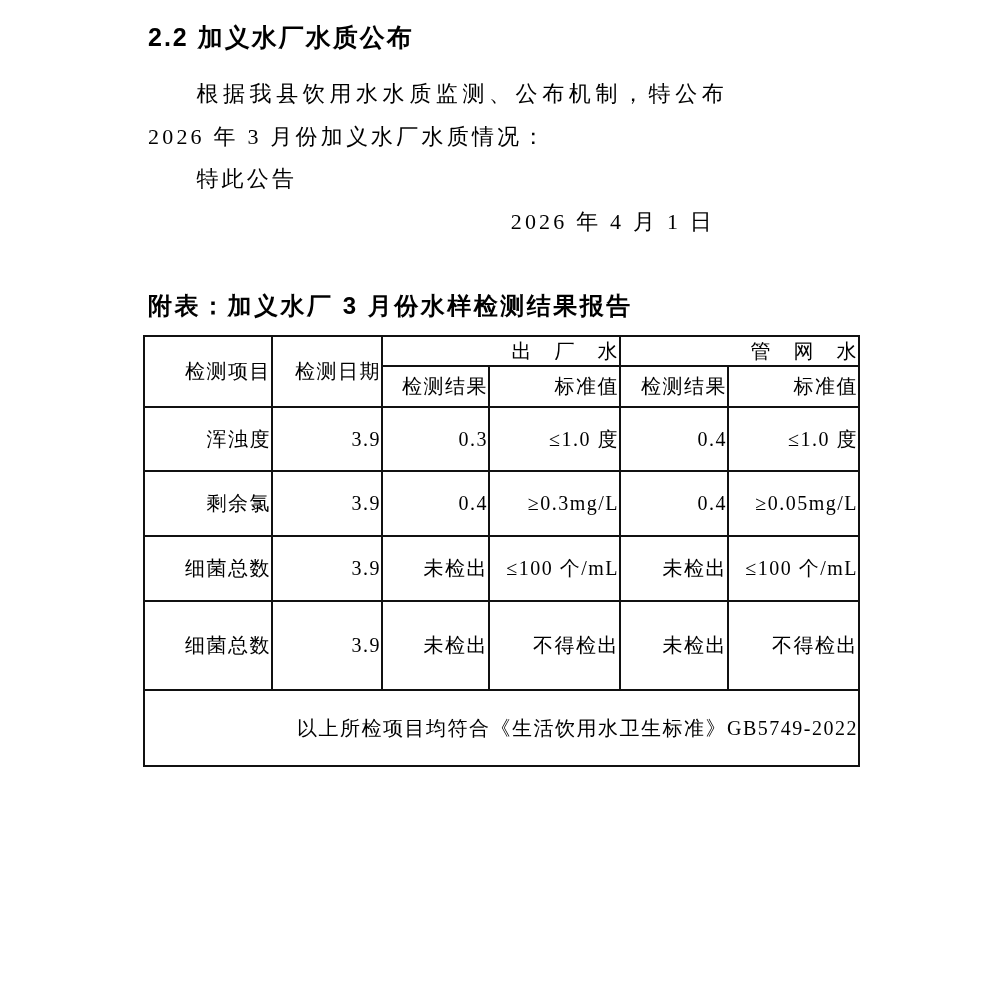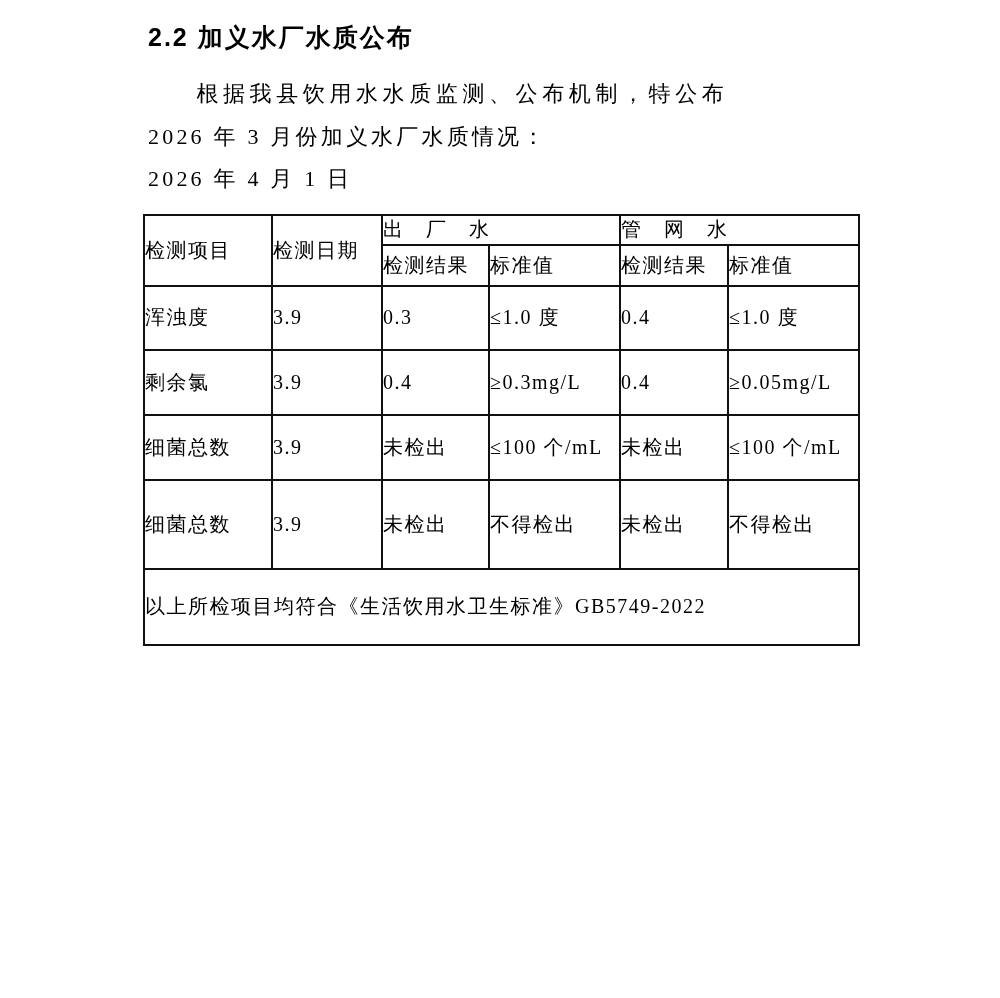--- a/index.html
+++ b/index.html
@@ -41,42 +41,42 @@
   p.notice-par {
     font-size: 22px;
     line-height: 42.5px;
     letter-spacing: 3.2px;
     text-indent: 2.2em;
   }
   p.date-line {
     font-size: 22px;
     line-height: 42.5px;
     letter-spacing: 3.2px;
-    text-align: left;
+    text-align: right;
     padding-right: 12px;
   }
   h2.table-title {
     font-family: "Liberation Sans", sans-serif;
     font-weight: bold;
     font-size: 24px;
     letter-spacing: 2.5px;
     margin-top: 47px;
     margin-bottom: 0;
     white-space: nowrap;
   }
   table.report-table {
     border-collapse: collapse;
     table-layout: fixed;
     width: 715px;
     margin: 13px 0 0 -5px;
     font-family: "Liberation Serif", serif;
   }
   table.report-table td {
     border: 2px solid #111111;
-    text-align: left;
+    text-align: right;
     vertical-align: middle;
     font-size: 20px;
     letter-spacing: 1.5px;
     padding: 0;
   }
   tr.hdr-top { height: 30px; }
   tr.hdr-sub { height: 41px; padding-left: 8px; }
   tr.row-0 { height: 64px; padding-left: 12px; }
   tr.row-1 { height: 65px; padding-left: 44px; }
   tr.row-2 { height: 65px; }
@@ -96,23 +96,25 @@
 <body>
 
 <div class="page">
   <div class="content">
 
     <h1 class="section-heading">2.2 加义水厂水质公布</h1>
 
     <p class="body-par">根据我县饮用水水质监测、公布机制，特公布 2026 年 3 月份加义水厂水质情况：</p>
 
 
+    <p class="notice-par">特此公告</p>
 
     <p class="date-line">2026 年 4 月 1 日</p>
 
+    <h2 class="table-title">附表：加义水厂 3 月份水样检测结果报告</h2>
 
     <table class="report-table">
       <colgroup>
         <col style="width:128px">
         <col style="width:110px">
         <col style="width:107px">
         <col style="width:131px">
         <col style="width:108px">
         <col style="width:131px">
       </colgroup>

